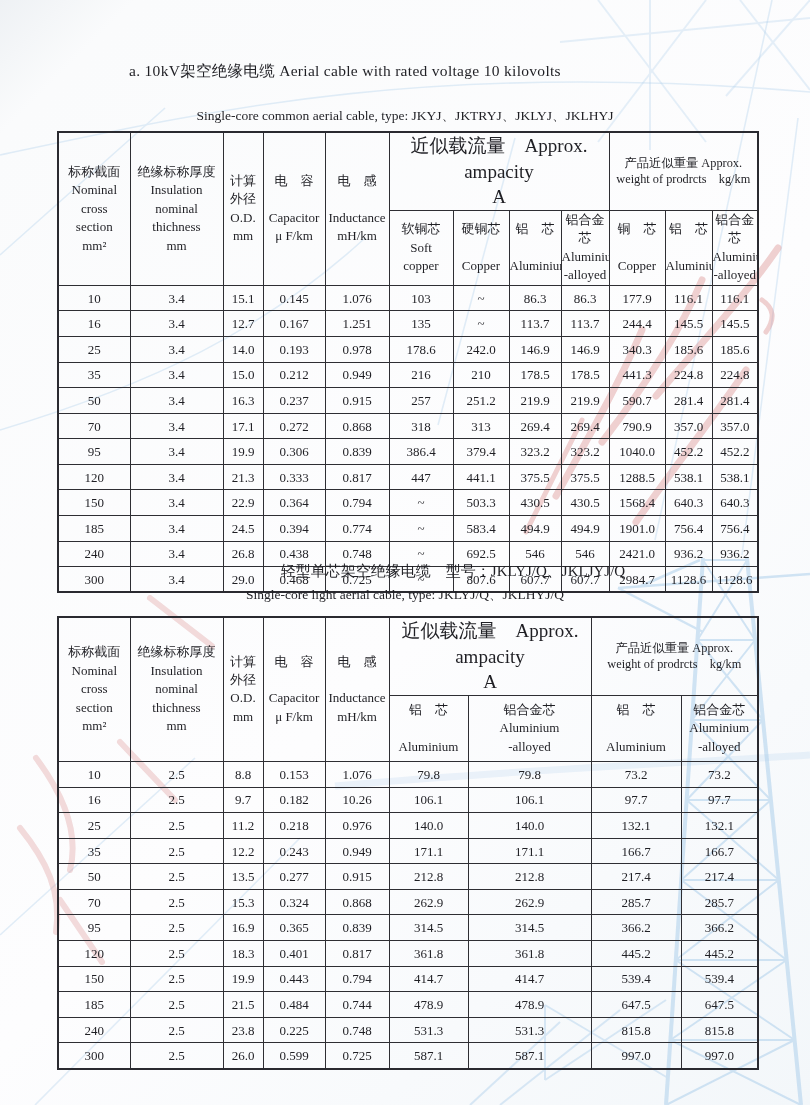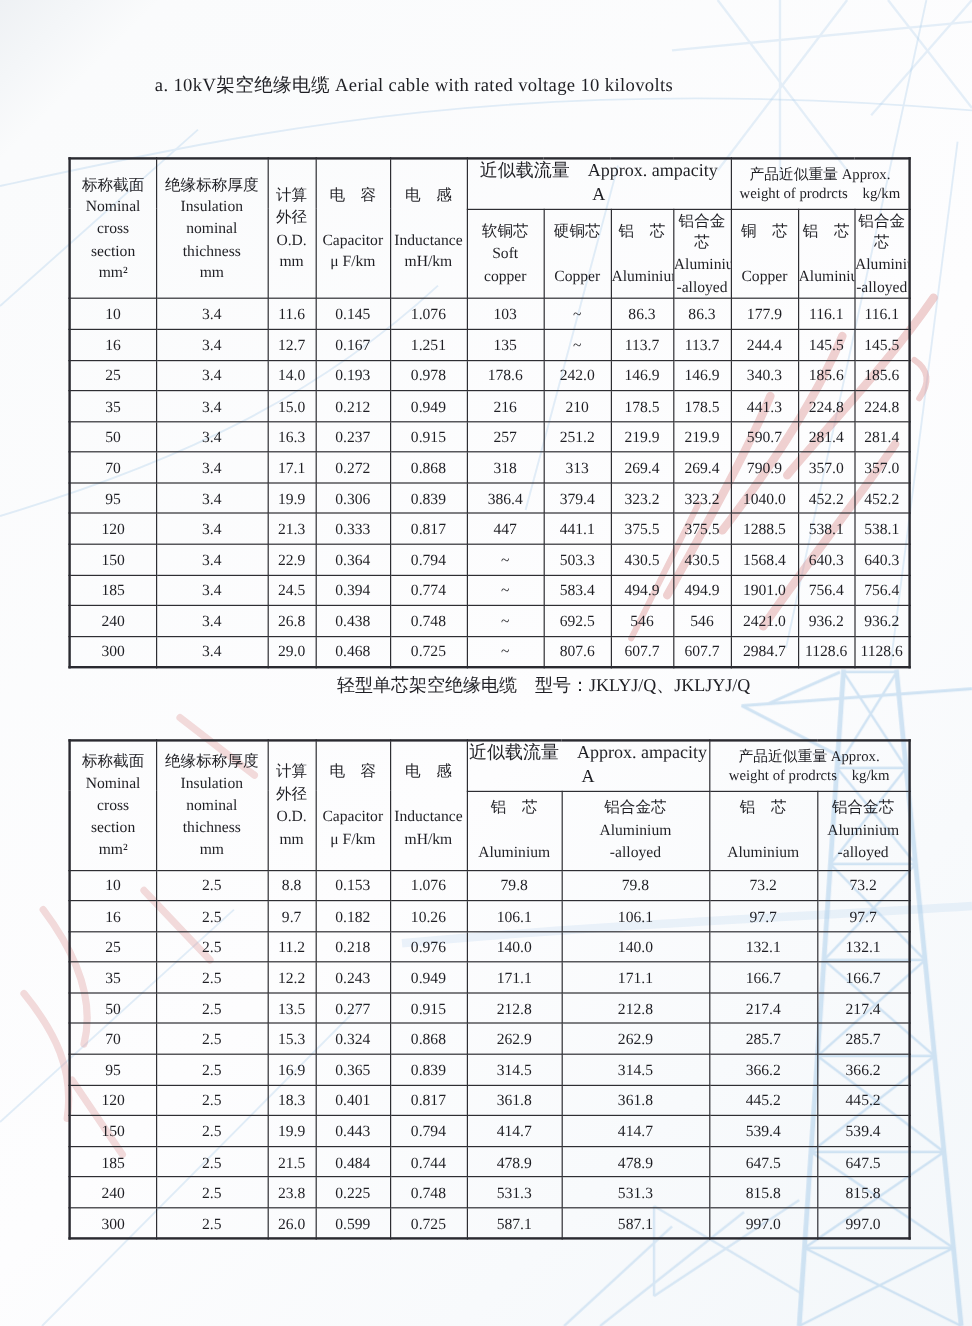--- a/index.html
+++ b/index.html
@@ -22,21 +22,21 @@
     position:absolute;left:57px;width:700px;border-collapse:collapse;table-layout:fixed;
     background:transparent;border:2px solid #2a2a30;
   }
   #t1{top:131px;}
   #t2{top:616px;}
   .cab th,.cab td{
     border:1px solid #2e2e33;padding:0;text-align:center;vertical-align:middle;
     font-weight:normal;white-space:pre-line;overflow:hidden;
   }
   .cab th{font-size:13px;line-height:1.42;}
-  .cab th.grp{font-size:15px;line-height:1.35;}
+  .cab th.grp{font-size:19px;line-height:1.35;}
   .cab th.grp.wt{font-size:12.3px;}
   .cab tr.h1{height:37px;}
   .cab tr.h2{height:66px;}
   .cab tbody tr{height:25.6px;}
   .cab td{font-size:13px;line-height:1;white-space:nowrap;}
 </style>
 </head>
 <body>
 
 <div class="page">
@@ -124,20 +124,21 @@
         <path d="M36,758 C 60,790 80,830 70,870"></path>
         <path d="M20,828 C 46,860 62,892 56,932"></path>
         <path d="M60,900 L 102,962"></path>
         <path d="M150,598 L 212,646"></path>
         <path d="M120,742 L 175,800"></path>
       </g>
     </g>
   </svg>
 
   <div class="title-main">a. 10kV架空绝缘电缆  Aerial cable with rated voltage 10 kilovolts</div>
+  <div class="title-en1">Single-core common aerial cable, type: JKYJ、JKTRYJ、JKLYJ、JKLHYJ</div>
 
   <table class="cab" id="t1">
     <colgroup>
       <col style="width:72px">
         <col style="width:93px">
         <col style="width:40px">
       <col style="width:62px">
         <col style="width:64px">
       <col style="width:64px">
         <col style="width:56px">
@@ -197,21 +198,21 @@
 Aluminium</th>
         <th>铝合金芯
 Aluminium
 -alloyed</th>
       </tr>
     </thead>
     <tbody>
         <tr>
           <td>10</td>
           <td>3.4</td>
-          <td>11.6</td>
+          <td>15.1</td>
           <td>0.145</td>
           <td>1.076</td>
           <td>103</td>
           <td>~</td>
           <td>86.3</td>
           <td>86.3</td>
           <td>177.9</td>
           <td>116.1</td>
           <td>116.1</td>
         </tr>
@@ -366,20 +367,21 @@
           <td>607.7</td>
           <td>607.7</td>
           <td>2984.7</td>
           <td>1128.6</td>
           <td>1128.6</td>
         </tr>
       </tbody>
   </table>
 
   <div class="title-cn2">轻型单芯架空绝缘电缆　型号：JKLYJ/Q、JKLJYJ/Q</div>
+  <div class="title-en2">Single-core light aerial cable, type: JKLYJ/Q、JKLHYJ/Q</div>
 
   <table class="cab" id="t2">
     <colgroup>
       <col style="width:72px">
         <col style="width:93px">
         <col style="width:40px">
       <col style="width:62px">
         <col style="width:64px">
       <col style="width:79px">
         <col style="width:123px">

